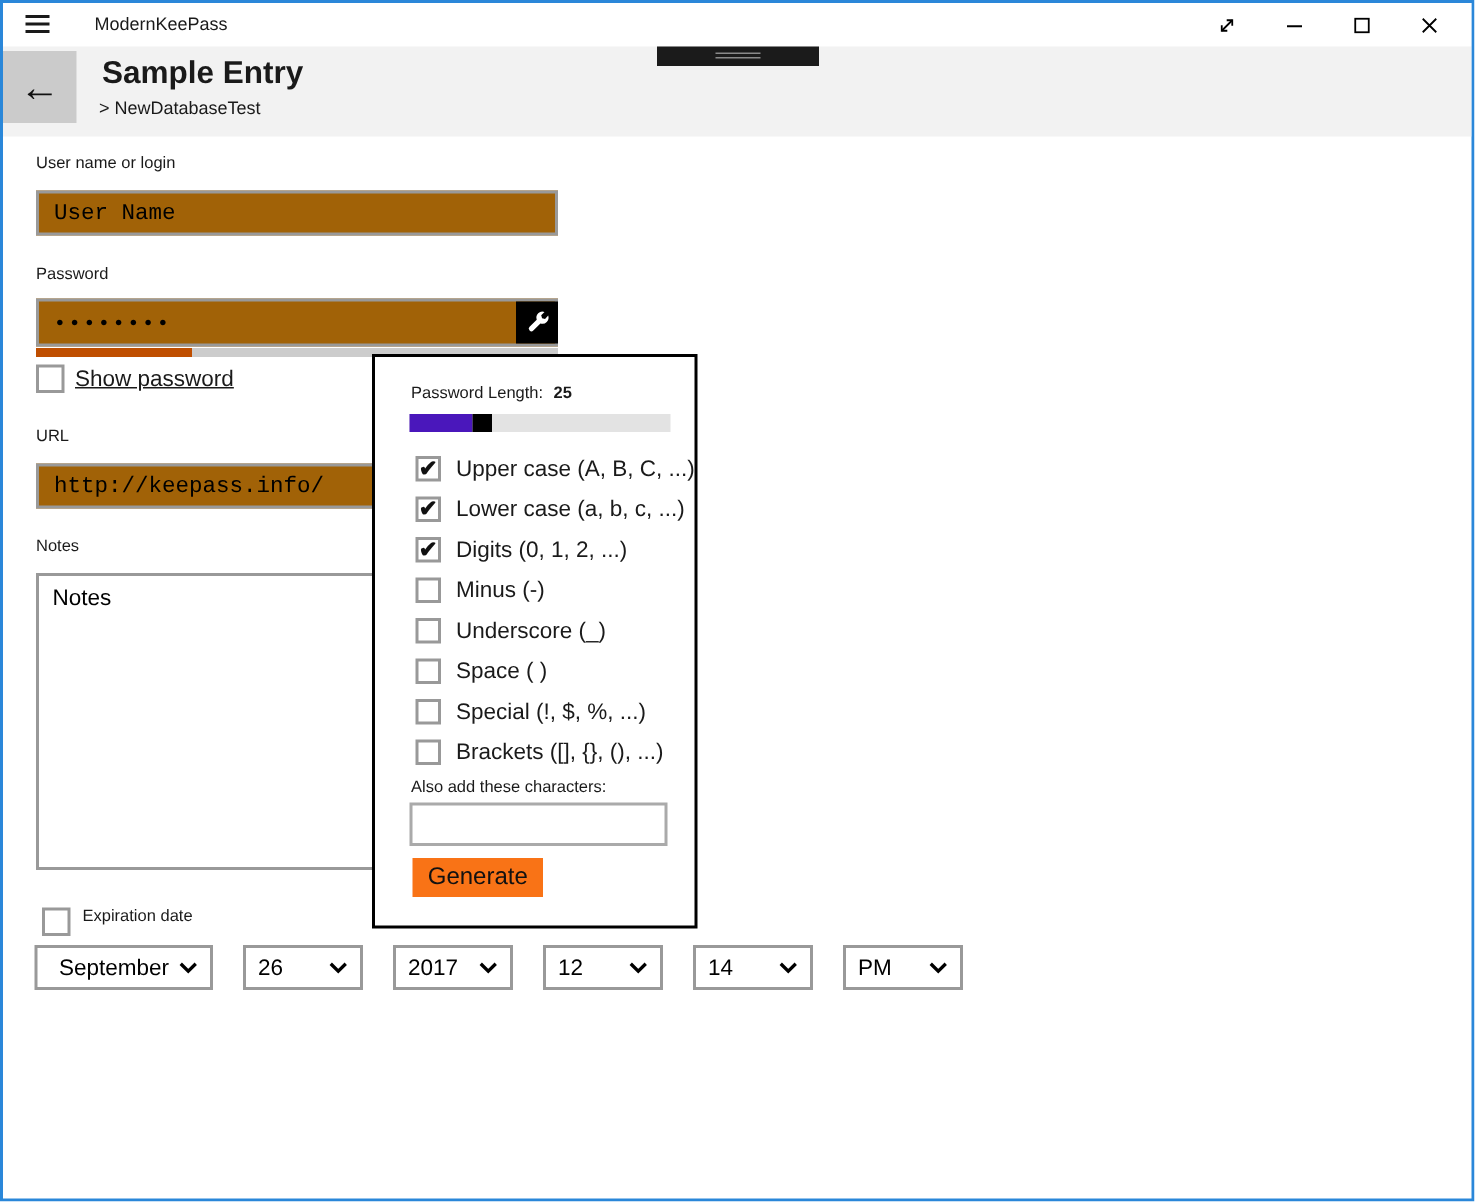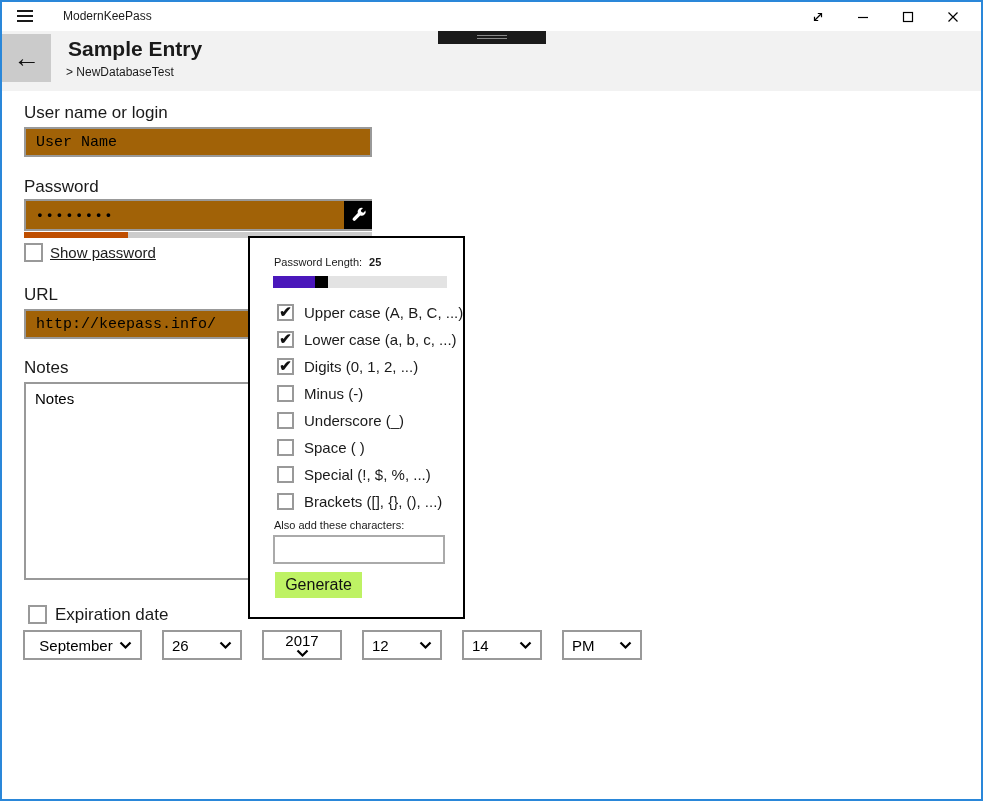--- a/index.html
+++ b/index.html
@@ -22,21 +22,21 @@
     position:absolute; left:0; top:3px; width:49px; height:48px; background:#cbcbcb;
     display:flex; align-items:center; justify-content:center;
     font-size:27px; font-weight:bold; color:#111; cursor:pointer;
   }
   .page-title { position:absolute; left:66px; top:6px; font-size:21px; font-weight:600; color:#1a1a1a; }
   .breadcrumb { position:absolute; left:64px; top:34px; font-size:12px; color:#1a1a1a; }
   .command-pill { position:absolute; left:436px; top:0px; width:108px; height:13px; background:#1b1b1b; }
   .command-pill i { position:absolute; left:39px; width:30px; height:1px; background:#8a8a8a; }
   .command-pill i:nth-child(1){ top:4px; } .command-pill i:nth-child(2){ top:7px; }
   
-  .field-label { position:absolute; font-size:17px; color:#1a1a1a; }
+  .field-label { position:absolute; font-size:11px; color:#1a1a1a; }
   .text-input {
     position:absolute; border:2px solid #999; background:#a16207; font-family:Liberation Mono, monospace;
     font-size:15px; padding:0 10px; color:#000; outline:none;
   }
   .pw-input { letter-spacing:2px; font-weight:bold; font-size:13px; }
   .wrench-button {
     position:absolute; left:342px; top:199px; width:28px; height:28px; background:#000;
     display:flex; align-items:center; justify-content:center; cursor:pointer;
   }
   .strength-track { position:absolute; left:22px; top:230px; width:348px; height:6px; background:#ccc; }
@@ -74,21 +74,21 @@
     position:absolute; left:0; top:0; width:17px; height:17px; border:2px solid #999;
     background:#fff; cursor:pointer; display:flex; align-items:center; justify-content:center;
     font-size:15px; font-weight:bold; color:#111;
   }
   .gen-box.on::after { content:"\2714"; margin-top:-2px; }
   .gen-row .gen-label { position:absolute; left:27px; top:0px; font-size:15px; white-space:nowrap; color:#1a1a1a; }
   .also-label { position:absolute; left:24px; top:281px; font-size:11px; color:#1a1a1a; }
   .also-input { position:absolute; left:23px; top:297px; width:172px; height:29px;
     border:2px solid #aaa; font-family:inherit; font-size:14px; padding:0 6px; outline:none; }
   .generate-button {
-    position:absolute; left:25px; top:334px; width:87px; height:26px; background:#bef264;
+    position:absolute; left:25px; top:334px; width:87px; height:26px; background:#f97316;
     border:none; font-family:inherit; font-size:16px; color:#111; cursor:pointer;
   }
 </style>
 </head>
 <body>
 
 <div class="window">
 
   <div class="titlebar">
     <div class="hamburger">
@@ -167,21 +167,21 @@
     <svg width="13" height="9">
         <path d="M1.5 1.5 L6.5 6.5 L11.5 1.5" fill="none" stroke="#000" stroke-width="2.2"></path>
       </svg>
   </div>
   <div class="dropdown" style="left:160px; width:80px;">
     <span class="dd-value">26</span>
     <svg width="13" height="9">
         <path d="M1.5 1.5 L6.5 6.5 L11.5 1.5" fill="none" stroke="#000" stroke-width="2.2"></path>
       </svg>
   </div>
-  <div class="dropdown" style="left:260px; width:80px;flex-direction:column;">
+  <div class="dropdown" style="left:260px; width:80px;">
     <span class="dd-value">2017</span>
     <svg width="13" height="9">
         <path d="M1.5 1.5 L6.5 6.5 L11.5 1.5" fill="none" stroke="#000" stroke-width="2.2"></path>
       </svg>
   </div>
   <div class="dropdown" style="left:360px; width:80px;">
     <span class="dd-value">12</span>
     <svg width="13" height="9">
         <path d="M1.5 1.5 L6.5 6.5 L11.5 1.5" fill="none" stroke="#000" stroke-width="2.2"></path>
       </svg>

